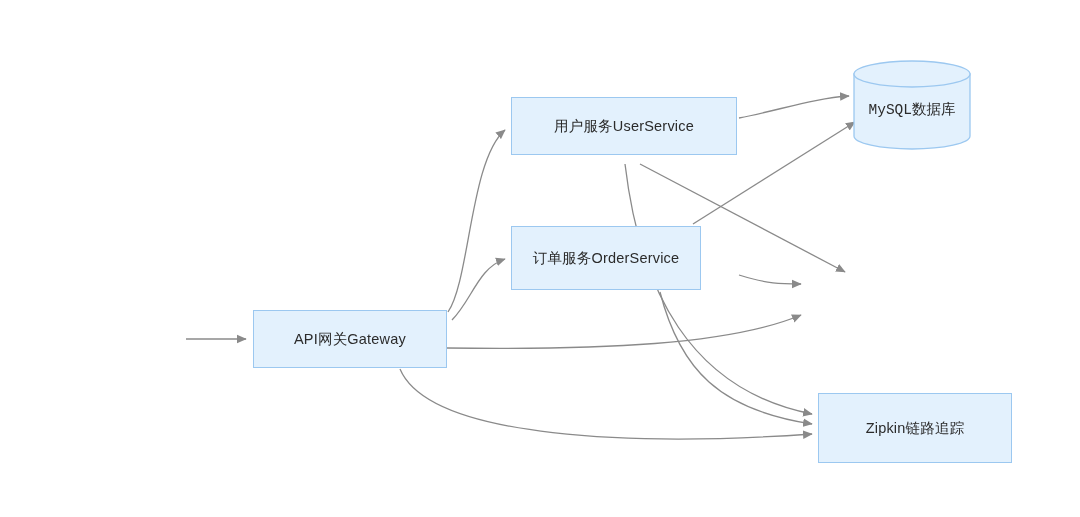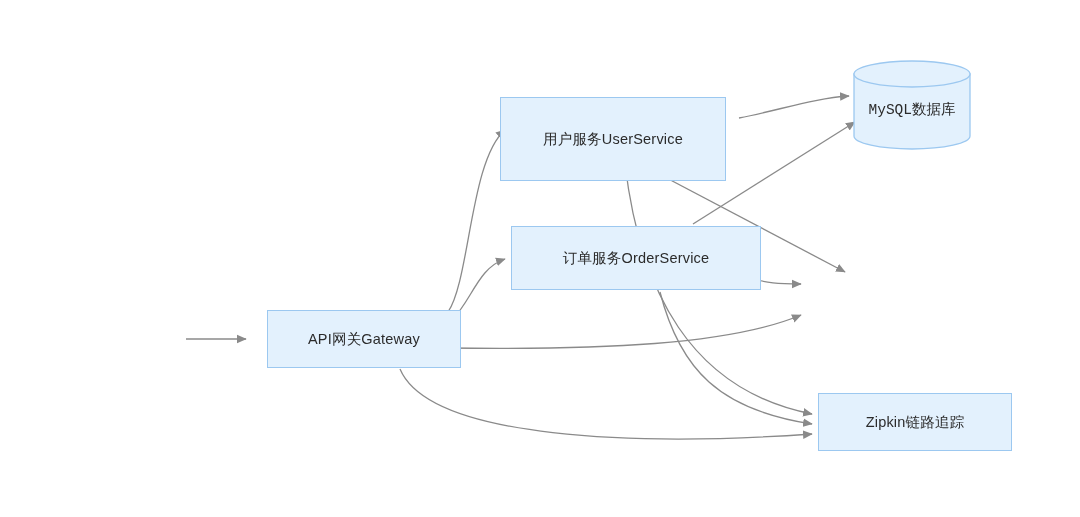--- a/index.html
+++ b/index.html
@@ -90,38 +90,38 @@
       <path d="M 739 118 C 780 110 815 98 849 96"></path>
       <path d="M 640 164 L 845 272"></path>
       <path d="M 625 164 C 640 290 690 390 812 414"></path>
       <path d="M 693 224 L 855 122"></path>
       <path d="M 739 275 C 768 284 780 284 801 284"></path>
       <path d="M 660 292 C 680 370 720 410 812 424"></path>
     </g>
   </svg>
 
 
-  <div class="node" style="left:267px; top:310px; width:194px; height:58px;justify-content:center;">
+  <div class="node" style="left:253px; top:310px; width:194px; height:58px;justify-content:center;">
     <span class="node-label">API网关Gateway</span>
   </div>
 
-  <div class="node" style="left:500px; top:97px; width:226px; height:84px;">
+  <div class="node" style="left:511px; top:97px; width:226px; height:58px;">
     <span class="node-label">用户服务UserService</span>
   </div>
 
-  <div class="node" style="left:511px; top:226px; width:250px; height:64px;">
+  <div class="node" style="left:511px; top:226px; width:190px; height:64px;">
     <span class="node-label">订单服务OrderService</span>
   </div>
 
   <div class="cylinder" style="left:853px; top:60px; width:118px; height:90px;">
     <svg width="118" height="90" viewBox="0 0 118 90">
       <path d="M 1 14 L 1 76 A 58 13 0 0 0 117 76 L 117 14 Z" fill="#e3f1fd" stroke="#9cc8f0" stroke-width="1.3"></path>
       <ellipse cx="59" cy="14" rx="58" ry="13" fill="#e3f1fd" stroke="#9cc8f0" stroke-width="1.3"></ellipse>
     </svg>
     <div class="cyl-label">MySQL数据库</div>
   </div>
 
 
-  <div class="node" style="left:818px; top:393px; width:194px; height:58px;">
+  <div class="node" style="left:818px; top:393px; width:194px; height:70px;">
     <span class="node-label">Zipkin链路追踪</span>
   </div>
 
 </div>
 
 </body></html>

